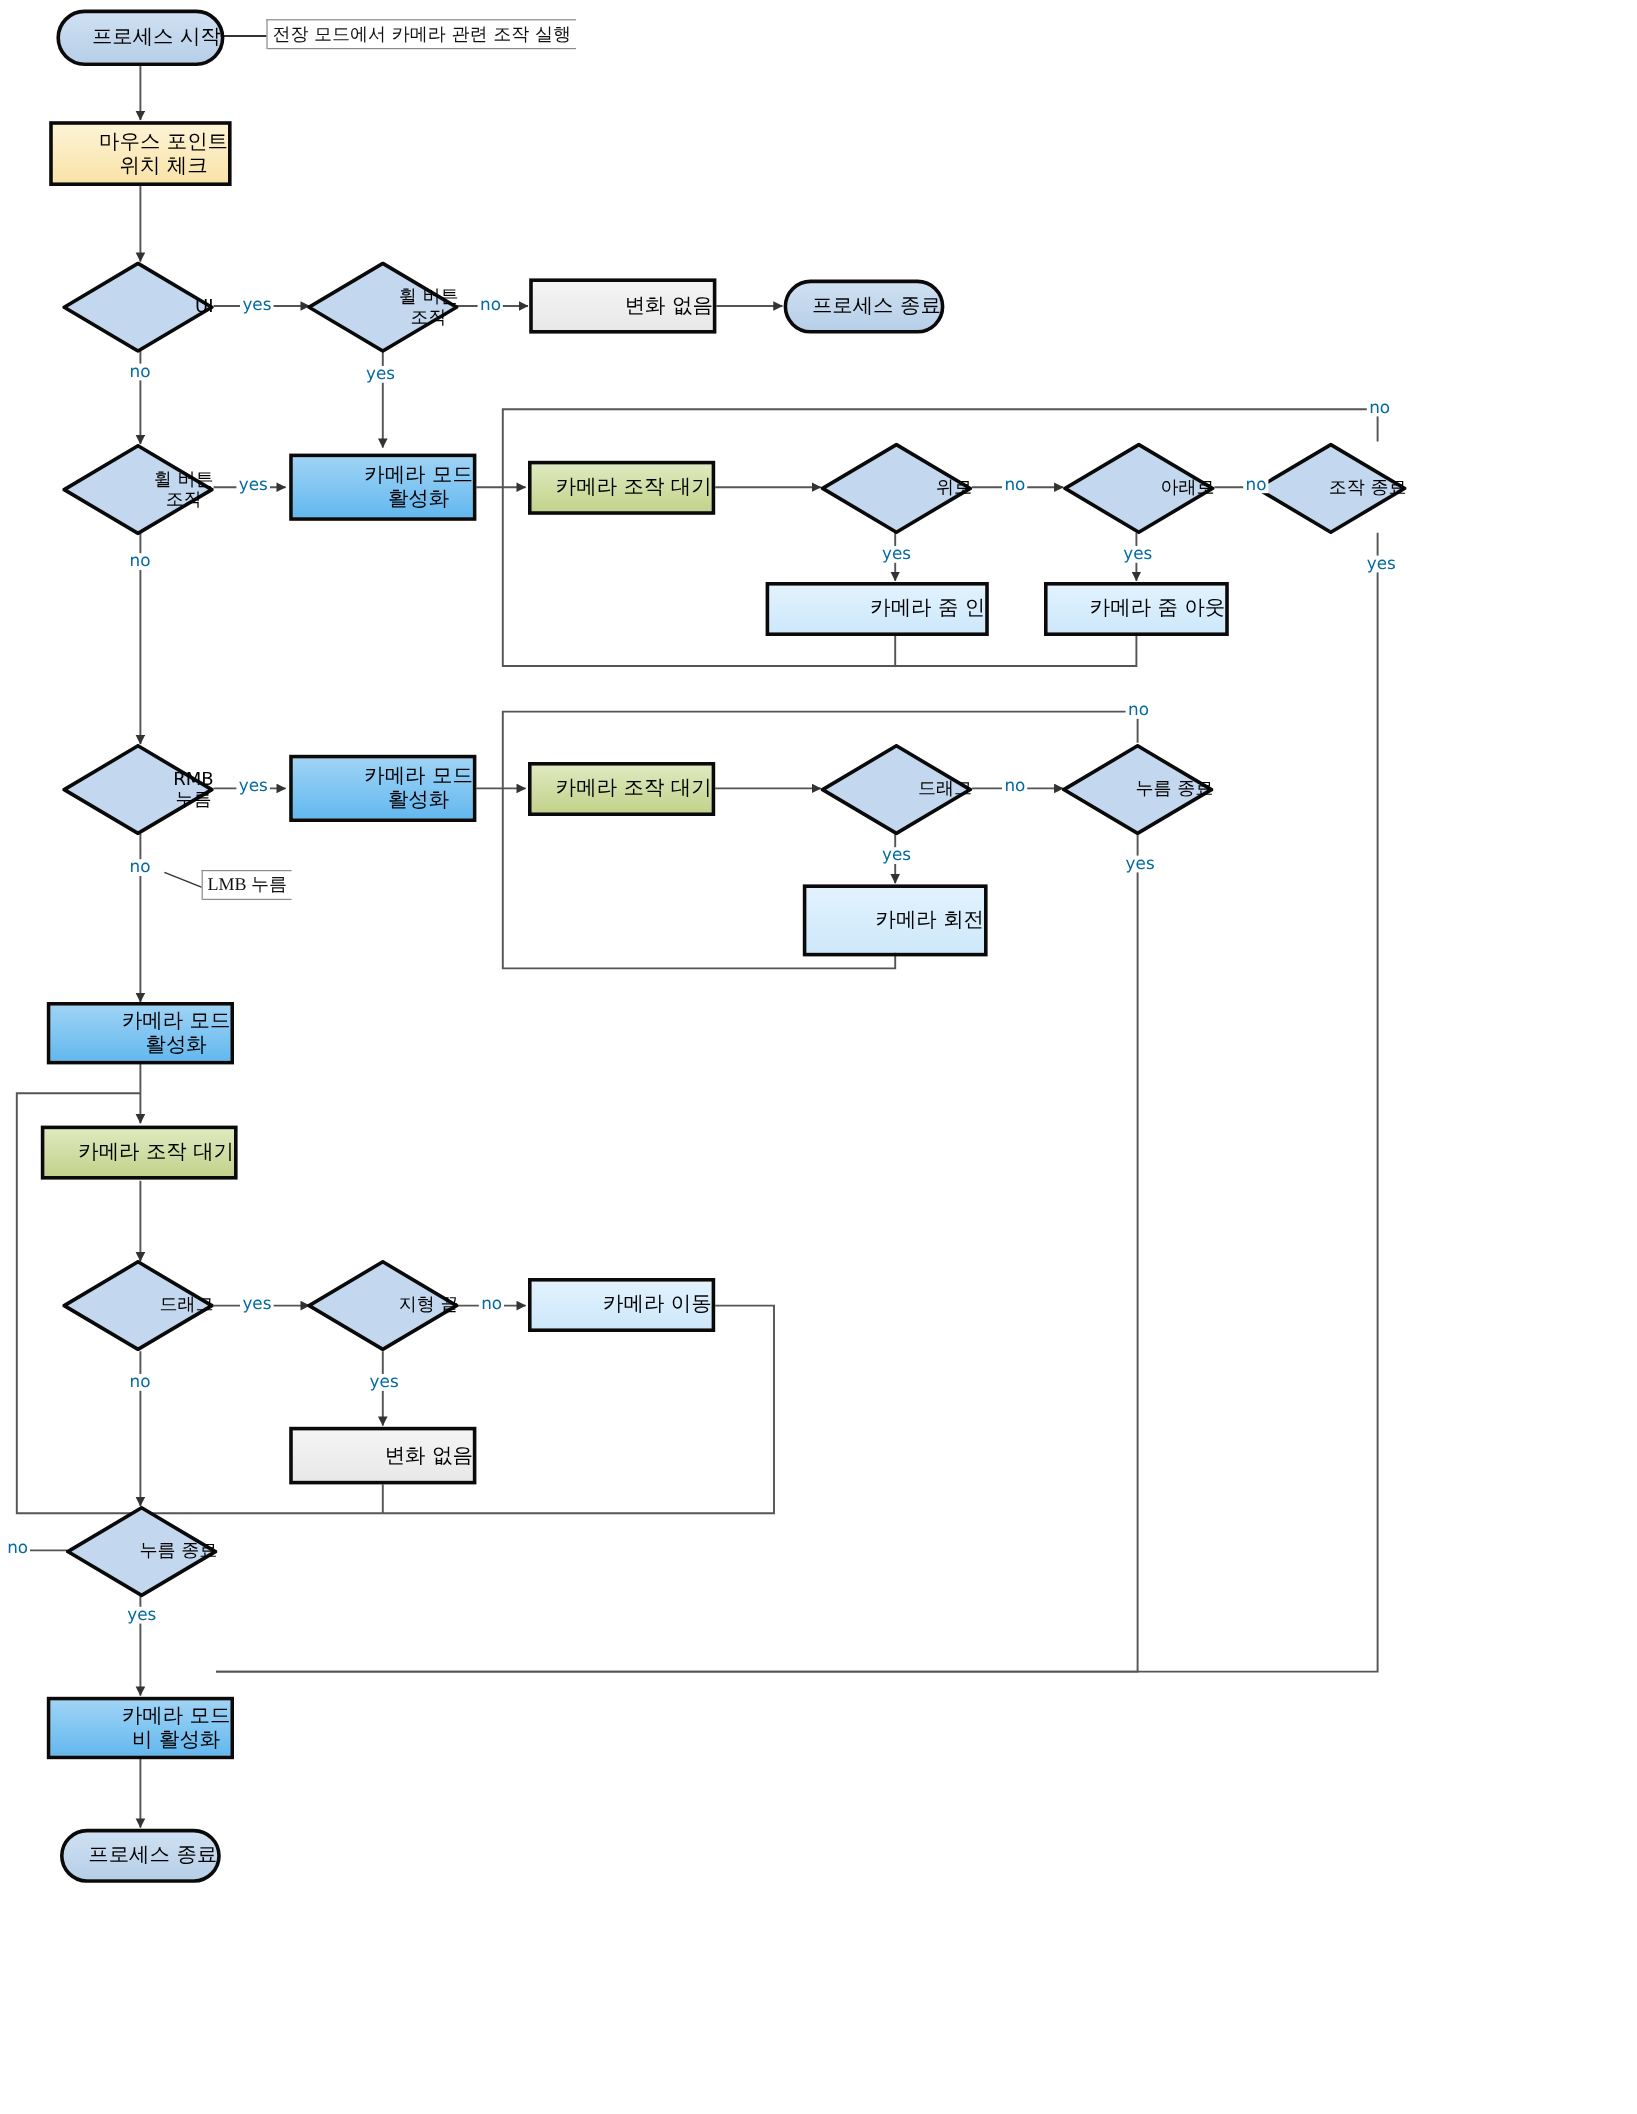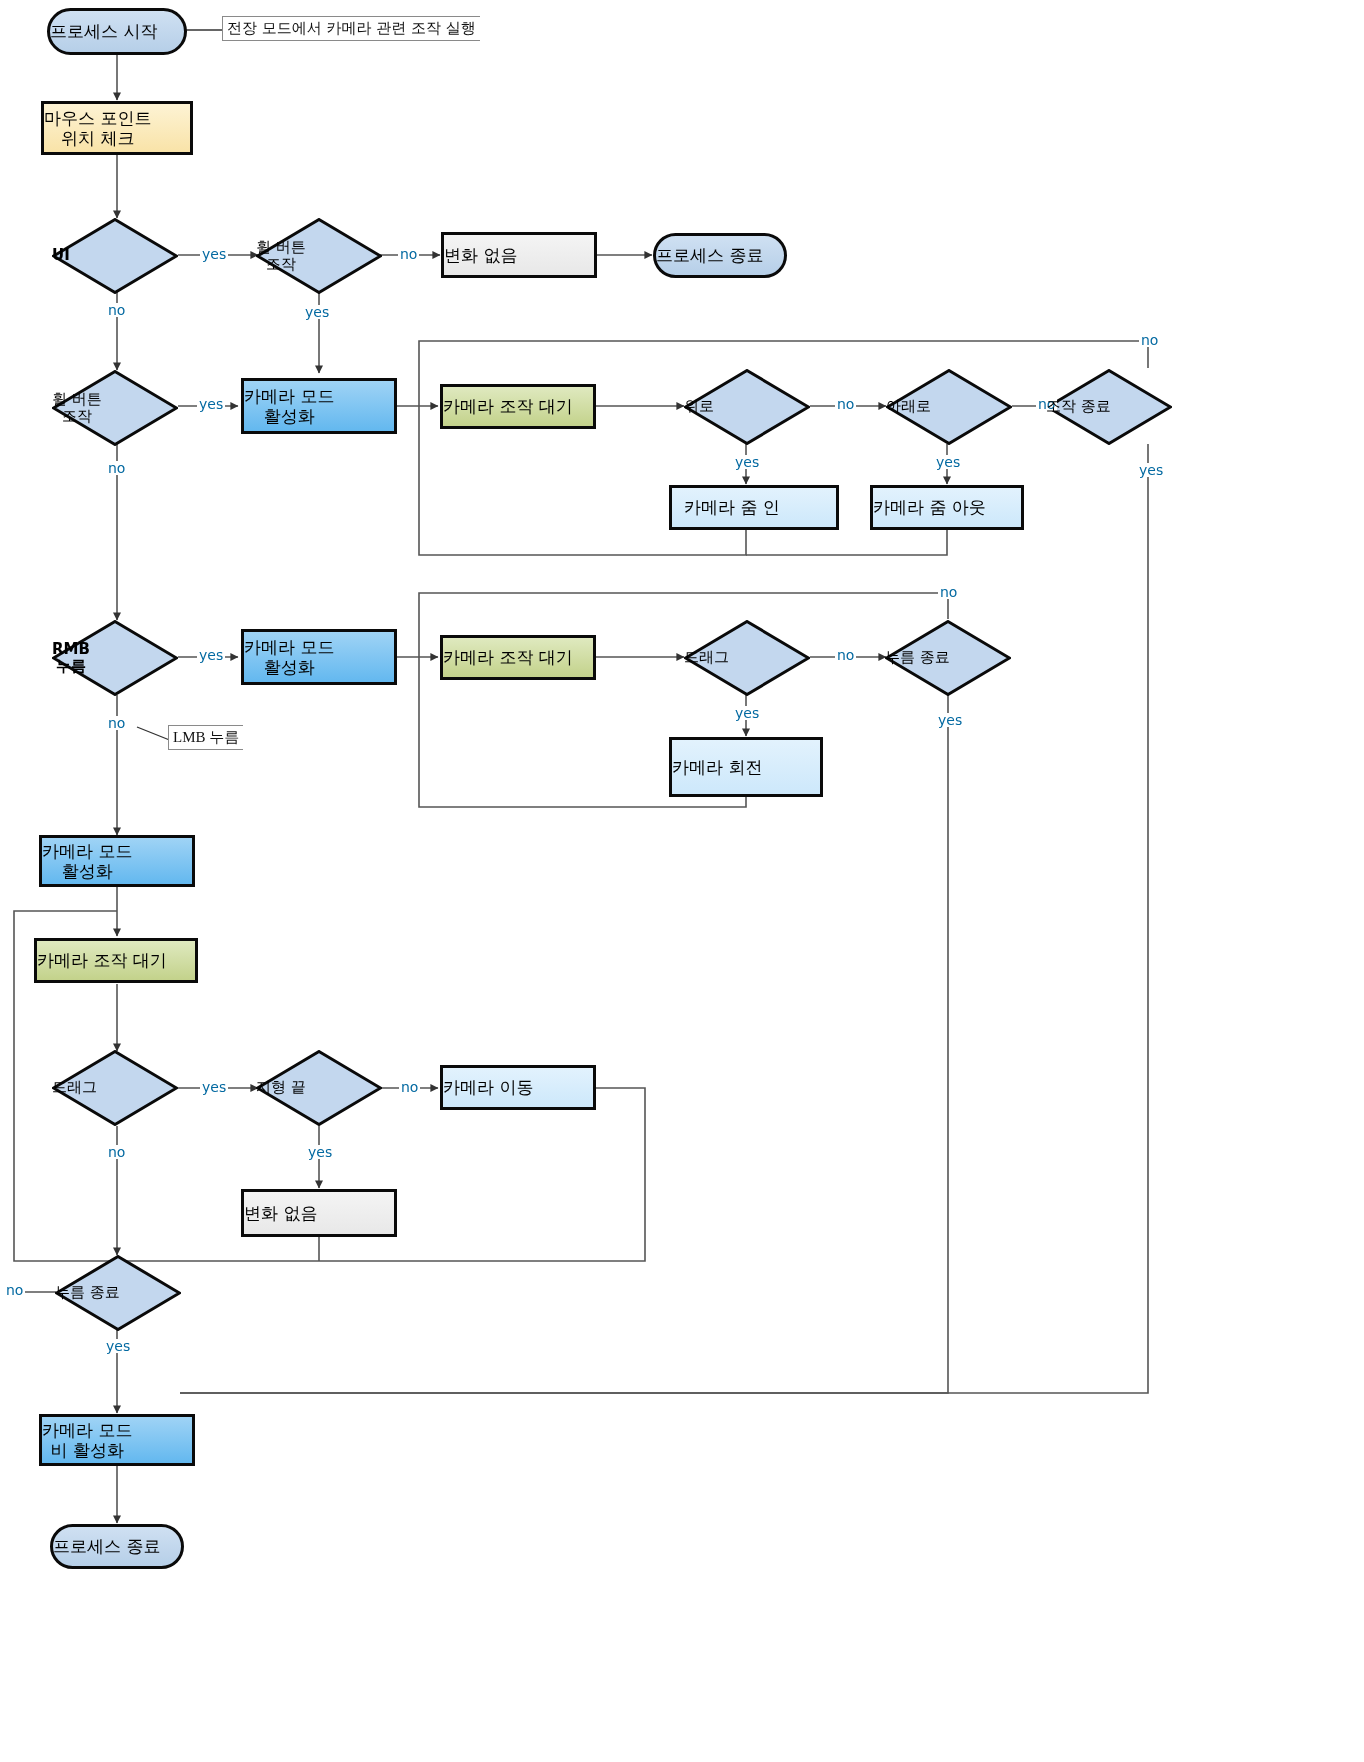--- a/index.html
+++ b/index.html
@@ -20,21 +20,21 @@
     left: 0; top: 0;
     width: 1364px;
     height: 1762px;
     pointer-events: none;
   }
   .node {
     position: absolute;
     box-sizing: border-box;
     display: flex;
     align-items: center;
-    justify-content: flex-start;
+    justify-content: flex-end;
     text-align: center;
     line-height: 1.18;
     color: #000000;
     white-space: pre-line;
   }
   
   .term {
     border: 3px solid #0a0a0a;
     border-radius: 999px;
     background: linear-gradient(to bottom, #cfe0f2 0%, #b6cfe8 100%);
@@ -72,21 +72,21 @@
     width: 100%;
     height: 100%;
   }
   .dec .dlabel {
     position: relative;
     z-index: 2;
     font-size: 15px;
     line-height: 1.15;
     white-space: pre-line;
   }
-  .dec.bold .dlabel { font-weight: bold; }
+  .dec.bold .dlabel { font-weight: normal; }
 
   
   .elabel {
     position: absolute;
     font-size: 14px;
     color: #0369a1;
     background: #ffffff;
     padding: 0 2px;
     line-height: 1;
     white-space: nowrap;
@@ -280,21 +280,21 @@
     <span class="dlabel">아래로</span>
   </div>
 
   <div class="node dec" style="left:1046px; top:369px; width:126px; height:76px;">
     <svg class="dshape" viewBox="0 0 126 76" preserveAspectRatio="none">
       <polygon points="63,1.5 124.5,38 63,74.5 1.5,38" fill="#c3d7ee" stroke="#0a0a0a" stroke-width="3"></polygon>
     </svg>
     <span class="dlabel">조작 종료</span>
   </div>
 
-  <div class="node proc lightblue" style="left:669px; top:485px; width:170px; height:45px;padding-left:12px;">
+  <div class="node proc lightblue" style="left:638px; top:485px; width:186px; height:45px;padding-left:12px;">
     <span>카메라 줌 인</span>
   </div>
 
   <div class="node proc lightblue" style="left:870px; top:485px; width:154px; height:45px;">
     <span>카메라 줌 아웃</span>
   </div>
 
   <div class="node dec bold" style="left:52px; top:620px; width:126px; height:76px;">
     <svg class="dshape" viewBox="0 0 126 76" preserveAspectRatio="none">
       <polygon points="63,1.5 124.5,38 63,74.5 1.5,38" fill="#c3d7ee" stroke="#0a0a0a" stroke-width="3"></polygon>

